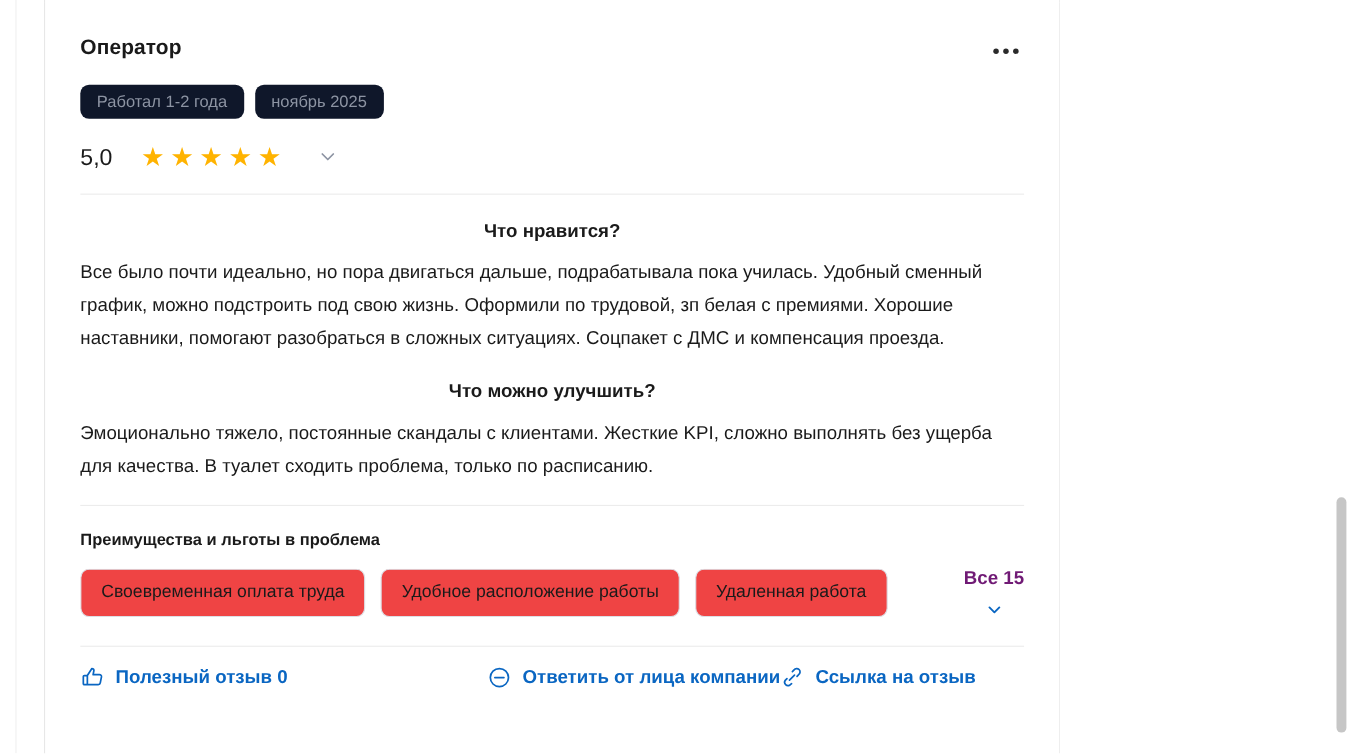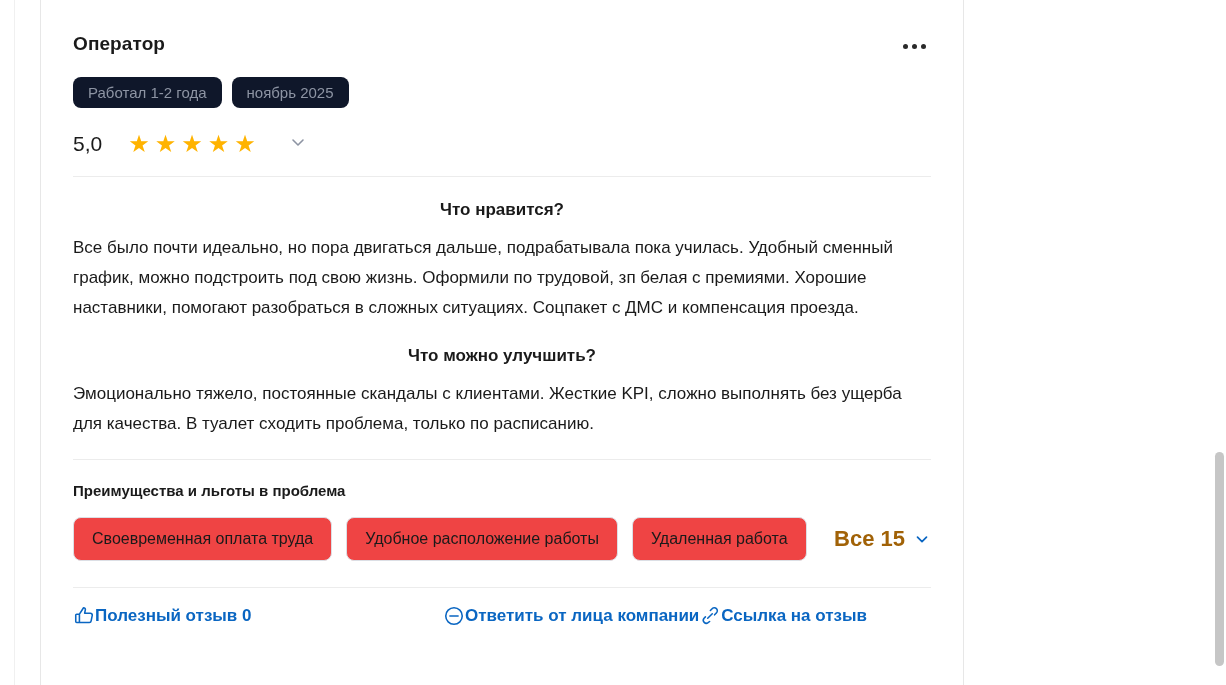--- a/index.html
+++ b/index.html
@@ -187,45 +187,47 @@
     width: 120px; height: 100%;
     background: linear-gradient(to right, rgba(255,255,255,0), #ffffff 55%);
     pointer-events: none;
   }
   .all-link {
     position: absolute;
     right: 0;
     display: flex;
     align-items: center;
     gap: 8px;
-    color: #a16207;
-    font-size: 22px;
+    color: #701a75;
+    font-size: 17px;
     font-weight: 700;
     line-height: 22px;
     cursor: pointer;
     background: #fff;
     padding-left: 8px;
+    flex-direction: column;
   }
   .all-link .chev-blue { color: #0a66c2; display: inline-flex; }
 
   .footer-divider {
     height: 1px;
     background: #ececec;
     margin-top: 26px;
   }
 
   .actions {
     display: flex;
     align-items: center;
     gap: 0;
     margin-top: 17px;
   }
   .action {
     display: flex;
     align-items: center;
+    gap: 10px;
     color: #0a66c2;
     font-size: 17px;
     font-weight: 700;
     line-height: 22px;
     cursor: pointer;
   }
   .action.a1 { width: 370px; }
   .action.a2 { width: 200px; }
   .action svg { display: block; }
 

